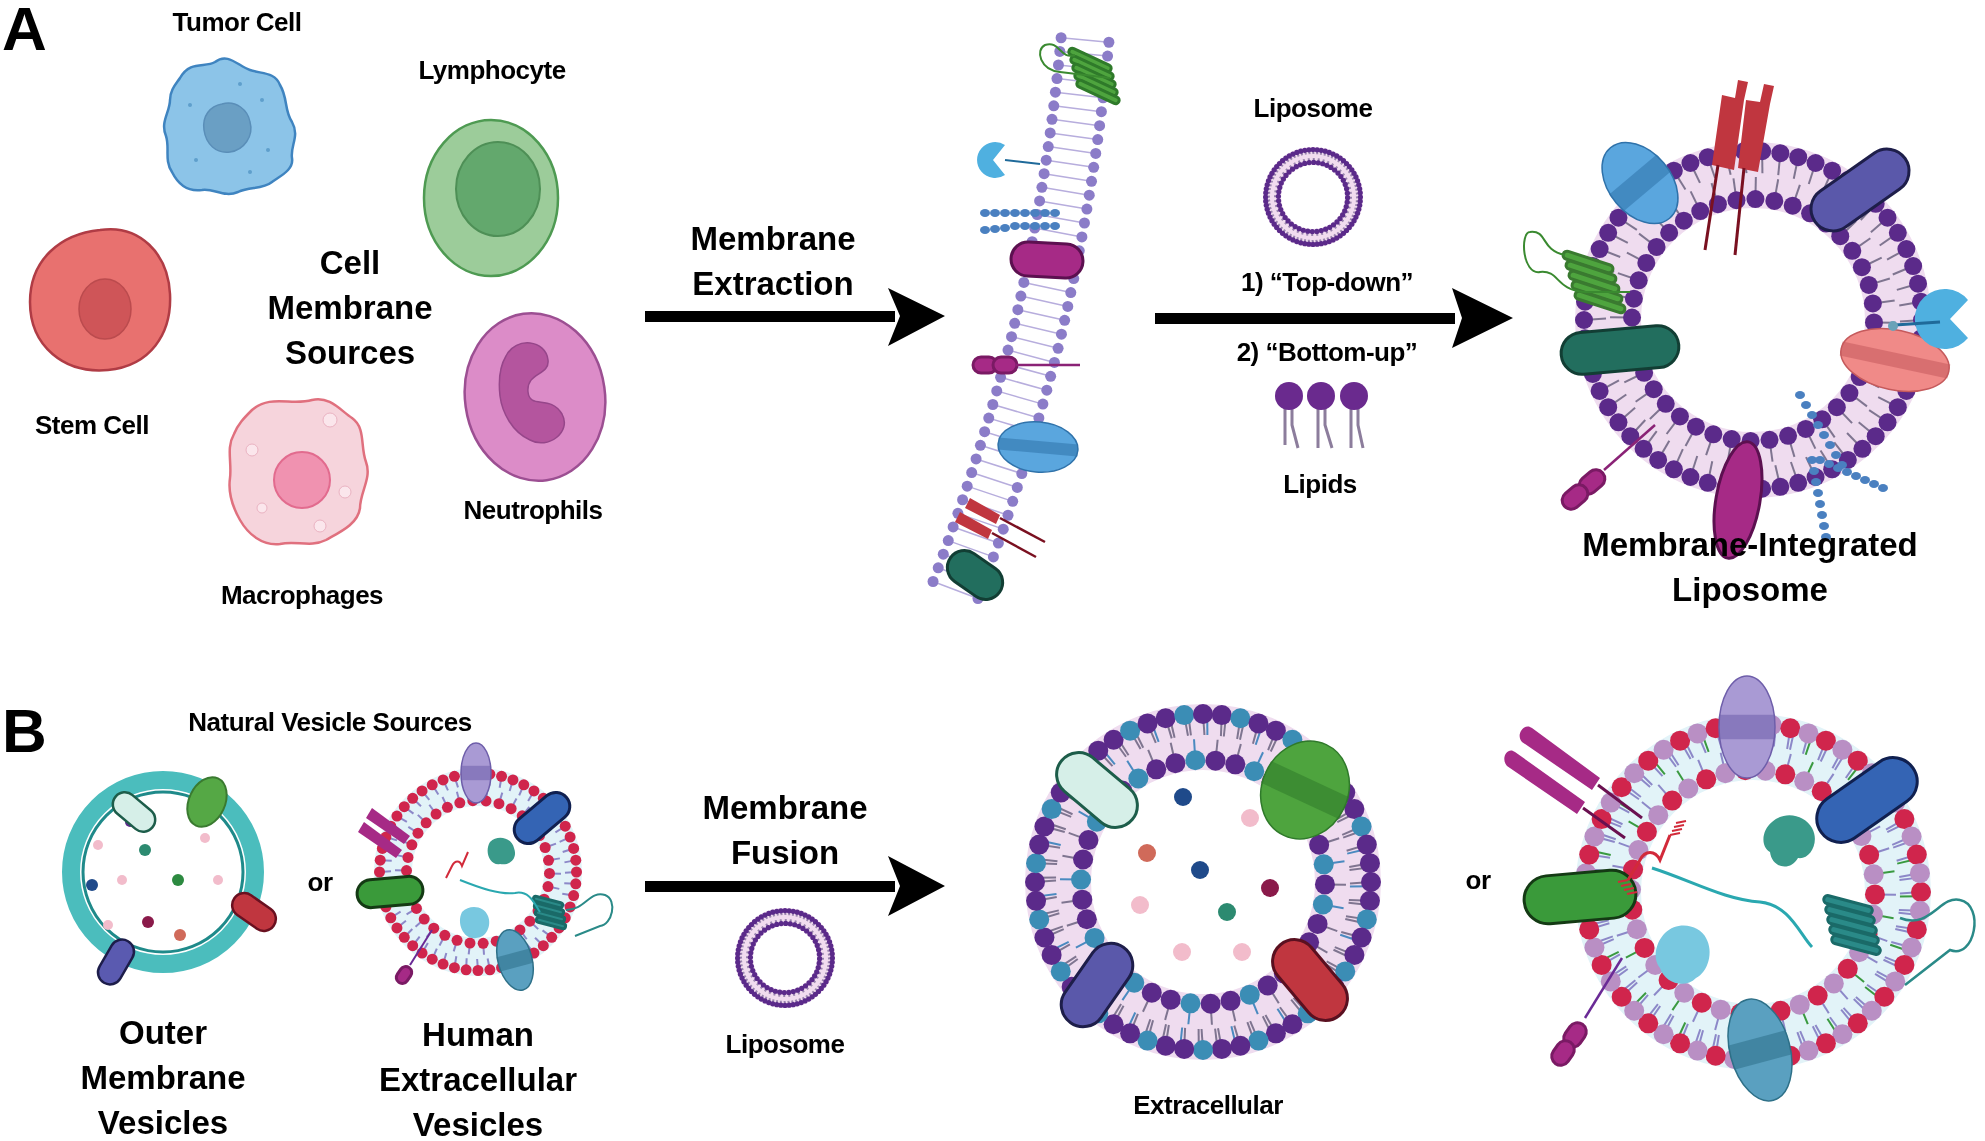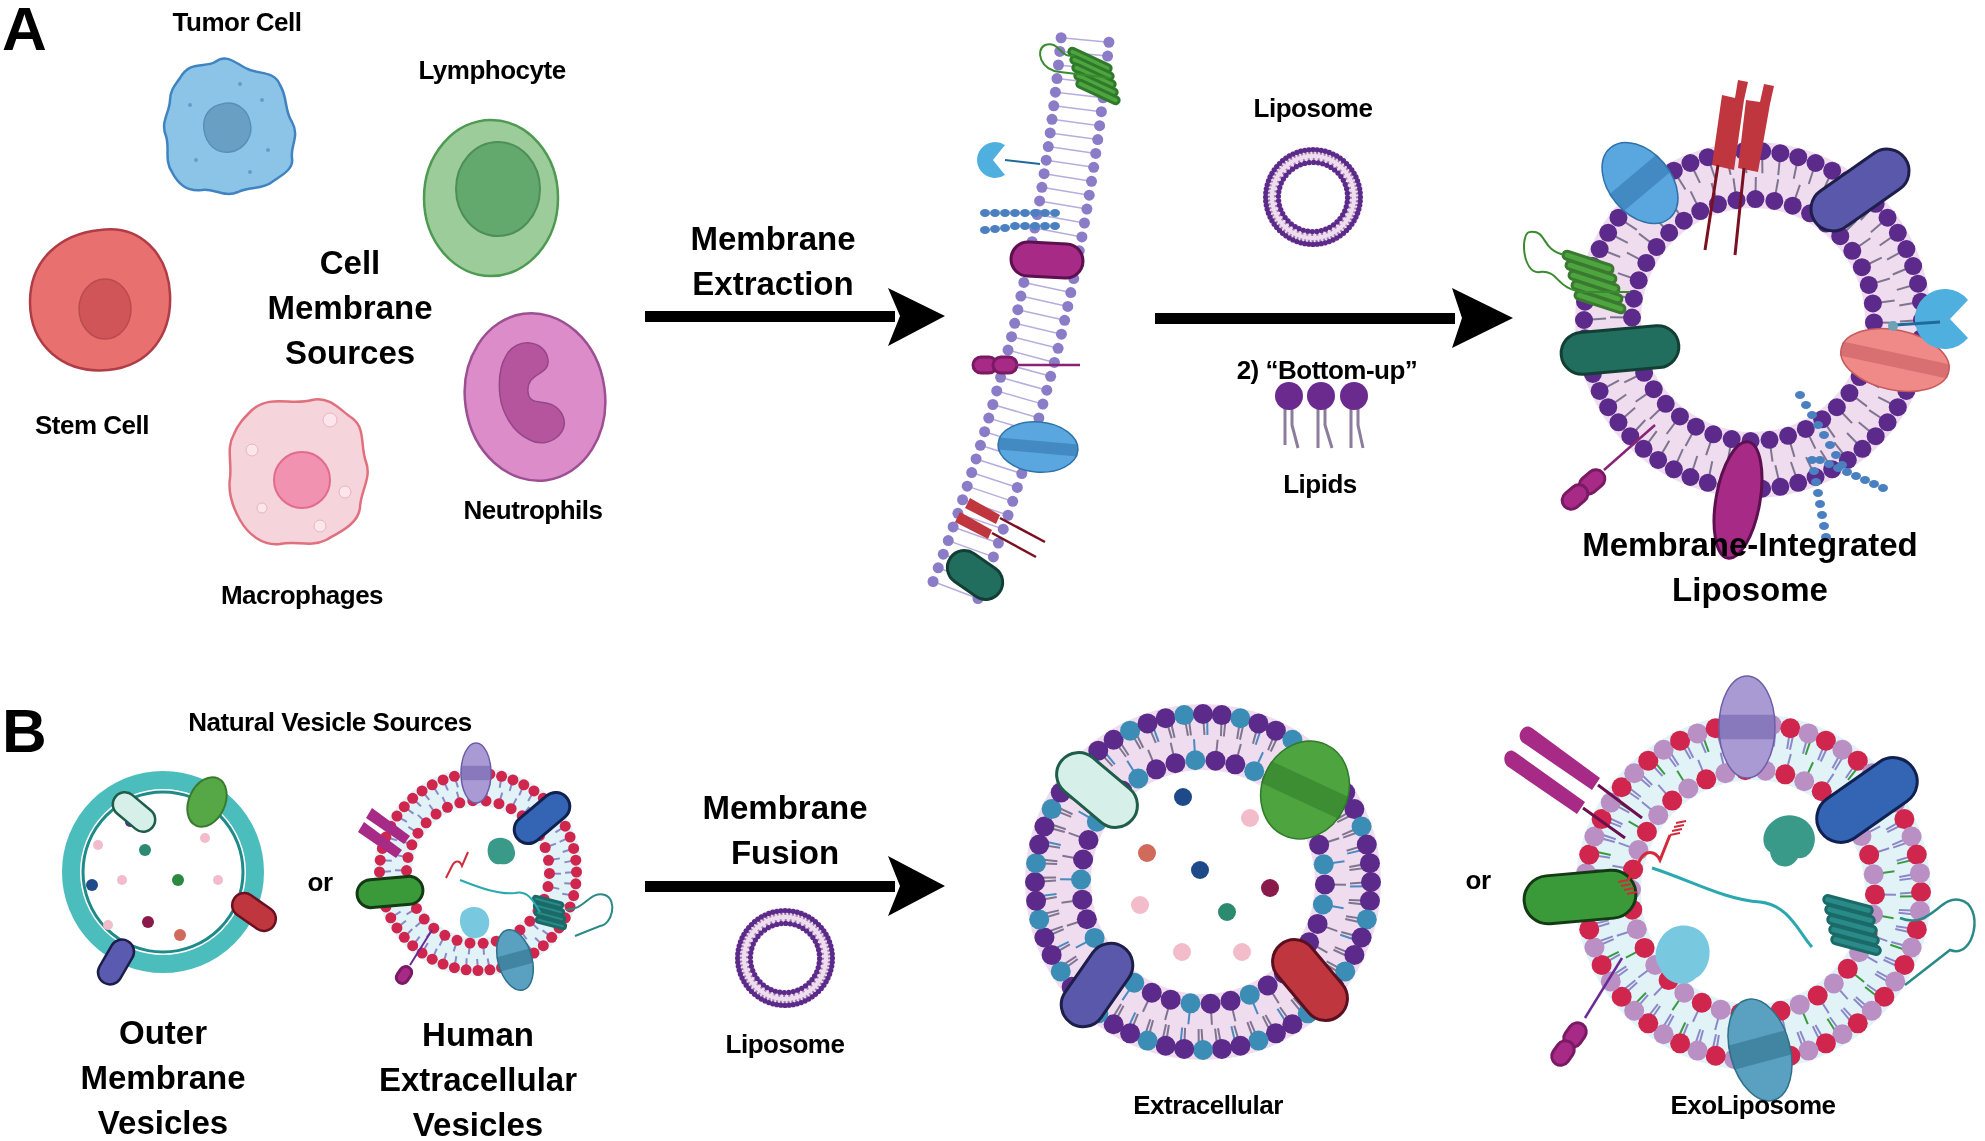--- a/index.html
+++ b/index.html
@@ -1785,21 +1785,22 @@
     <span>Membrane</span>
     <span>Sources</span>
   </div>
 
   <div class="stack" style="left:773px;top:216px;">
     <span>Membrane</span>
     <span>Extraction</span>
   </div>
 
   <div class="lbl" style="left:1313px;top:86px;">Liposome</div>
-  <div class="lbl" style="left:1327px;top:348px;">2) “Bottom-up”</div>
+  <div class="lbl" style="left:1327px;top:260px;">1) “Top-down”</div>
+  <div class="lbl" style="left:1327px;top:330px;">2) “Bottom-up”</div>
   <div class="lbl" style="left:1320px;top:462px;">Lipids</div>
 
   <div class="stack" style="left:1750px;top:522px;text-align:center;">
     <span>Membrane-Integrated</span>
     <span>Liposome</span>
   </div>
 
   <div class="lbl" style="left:330px;top:700px;">Natural Vesicle Sources</div>
 
   <div class="stack" style="left:163px;top:1010px;">
@@ -1815,14 +1816,13 @@
   </div>
 
   <div class="stack" style="left:785px;top:785px;">
     <span>Membrane</span>
     <span>Fusion</span>
   </div>
   <div class="lbl" style="left:785px;top:1022px;">Liposome</div>
 
   <div class="lbl" style="left:1208px;top:1083px;">Extracellular</div>
   <div class="lbl" style="left:1478px;top:858px;">or</div>
-  <div class="lbl" style="left:1753px;top:1083px;">ExoLiposome</div>
 </div>
 
 </body></html>

